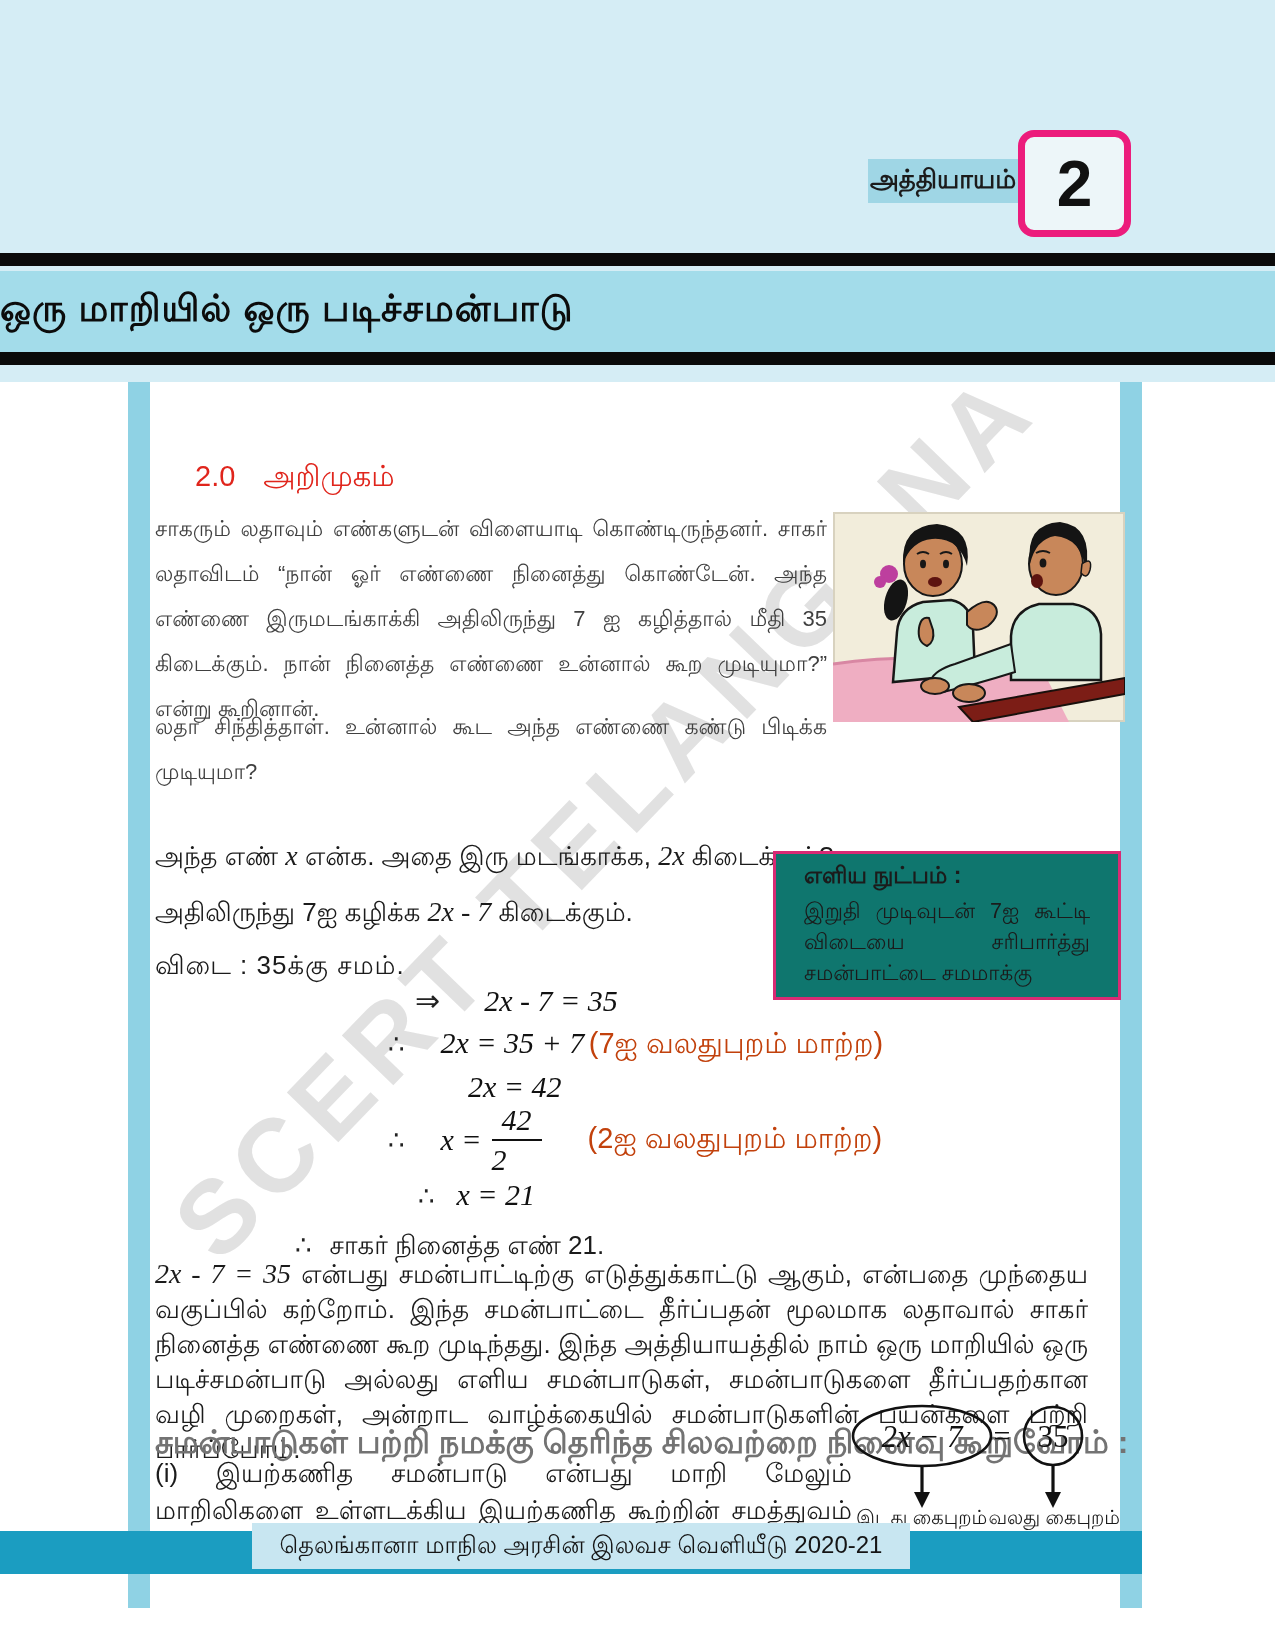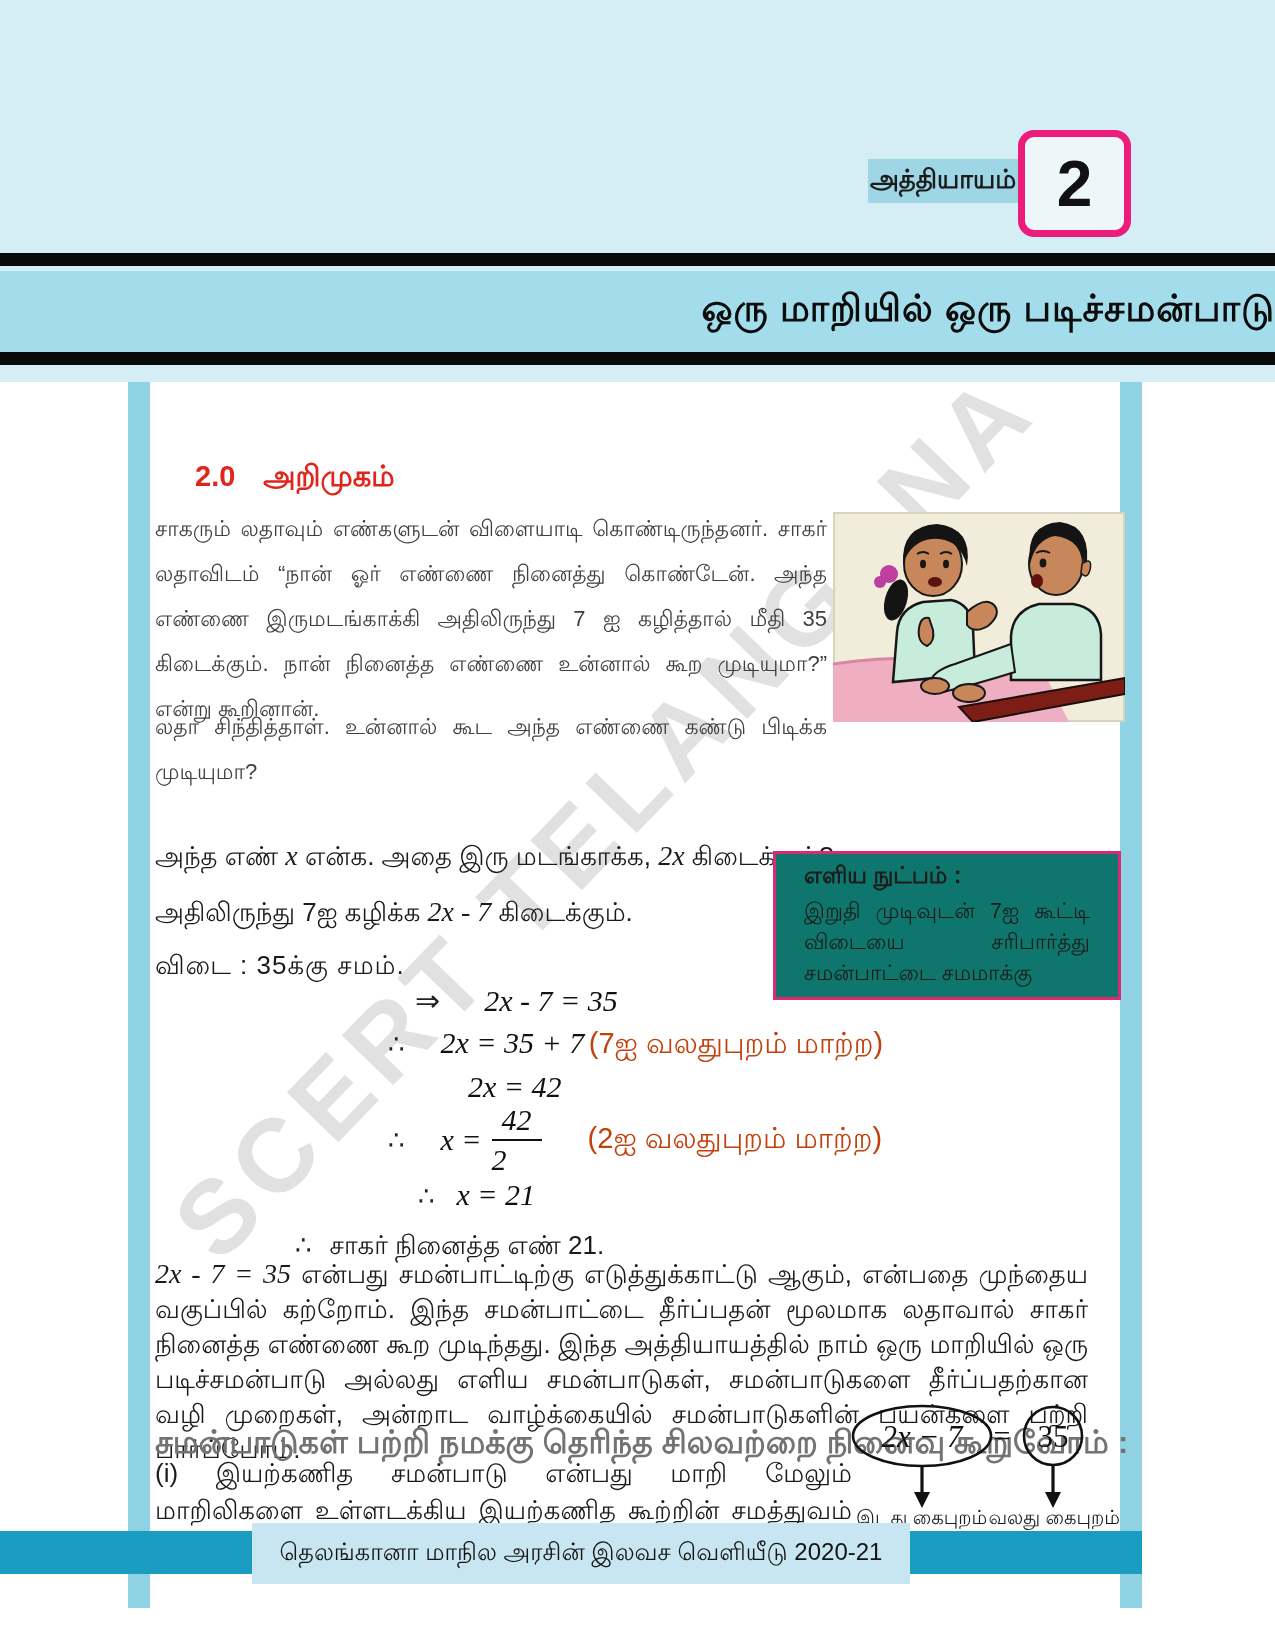--- a/index.html
+++ b/index.html
@@ -13,32 +13,32 @@
   .chapter-label{left:868px;top:159px;width:150px;height:44px;background:#9fd6e5;
     display:flex;align-items:center;justify-content:center;font-weight:bold;font-size:26px;z-index:3;}
   .chapter-num{left:1018px;top:130px;width:99px;height:93px;background:#edf6f9;border:7px solid #ec1c7c;
     border-radius:16px;display:flex;align-items:center;justify-content:center;
     font-weight:bold;font-size:64px;color:#111;z-index:3;}
   .black-bar{left:0;width:1275px;height:13px;background:#0a0a0a;z-index:2;}
   .bar1{top:253px;} .bar2{top:352px;}
   .strip{left:0;width:1275px;background:#d5edf5;z-index:0;}
   .strip1{top:266px;height:5px;} .strip2{top:365px;height:17px;}
   .banner{left:0;top:271px;width:1275px;height:81px;background:#a3dcea;z-index:2;
-    display:flex;align-items:center;justify-content:flex-end;}
+    display:flex;align-items:center;justify-content:flex-start;}
   .banner-title{font-weight:bold;font-size:37px;letter-spacing:1px;color:#0c0c0c;}
   
   .vbar{width:22px;top:382px;height:1226px;background:#8fd2e4;z-index:1;}
   .vbar-left{left:128px;} .vbar-right{left:1120px;}
   
   .watermark{left:605px;top:815px;transform:translate(-50%,-50%) rotate(-46deg);
     font-size:104px;font-weight:bold;letter-spacing:10px;color:#b9b9b9;opacity:0.42;
     white-space:nowrap;z-index:1;}
   
   .z2{z-index:2;}
-  .sec-head{left:195px;top:460px;font-size:29px;font-weight:bold;color:#e0251c;}
+  .sec-head{left:195px;top:460px;font-size:29px;font-weight:normal;color:#e0251c;}
   .sec-head .gap{display:inline-block;width:28px;}
   .para{font-size:22px;line-height:45px;text-align:justify;color:#404040;}
   .oneline{font-size:26px;white-space:nowrap;color:#1b1b1b;}
   .p1{left:155px;top:506px;width:672px;}
   .p2{left:155px;top:688px;width:672px;margin-top:16px;}
   .p3{left:155px;top:784px;}
   .p4{left:155px;top:840px;}
   .p5{left:155px;top:896px;}
   .p6{left:155px;top:950px;letter-spacing:1px;}
   .math{font-family:"Liberation Serif",serif;font-style:italic;}
@@ -68,21 +68,21 @@
   .tipbox .bbody{font-size:21.5px;line-height:31px;text-align:justify;}
   .notebox .nline{font-size:21px;line-height:34px;}
   
   .illus{left:833px;top:512px;width:292px;height:210px;z-index:2;}
   
   .diagram{left:850px;top:1404px;width:265px;height:106px;z-index:2;}
   .diag-labels{left:856px;top:1506px;width:264px;display:flex;justify-content:space-between;
     font-size:19.5px;z-index:2;white-space:nowrap;}
   
   .footer-bar{left:0;top:1531px;width:1142px;height:43px;background:#1b9dc1;z-index:2;}
-  .footer-box{left:252px;top:1523px;width:658px;height:61px;background:#c8e6f1;z-index:3;
+  .footer-box{left:252px;top:1523px;width:658px;height:46px;background:#c8e6f1;z-index:3;
     display:flex;align-items:center;justify-content:center;font-size:24px;color:#141414;}
 </style>
 </head>
 <body>
 
 <div class="page">
 
   <div class="abs top-band"></div>
   <div class="abs chapter-label">அத்தியாயம்</div>
   <div class="abs chapter-num">2</div>

